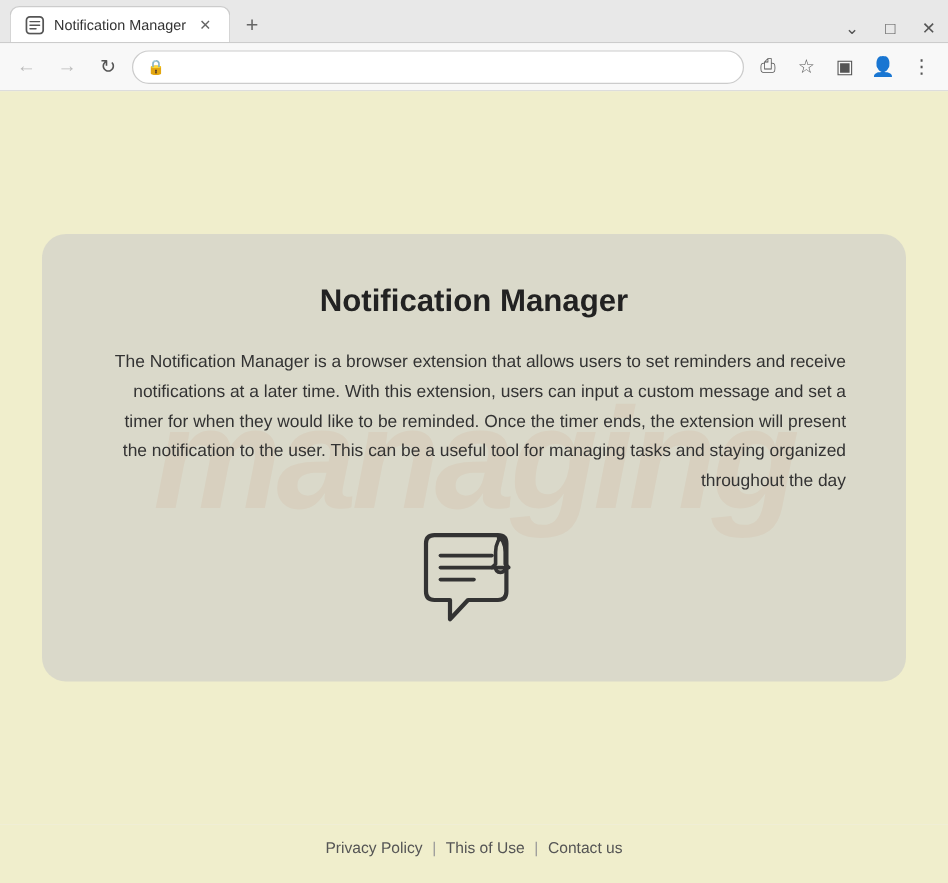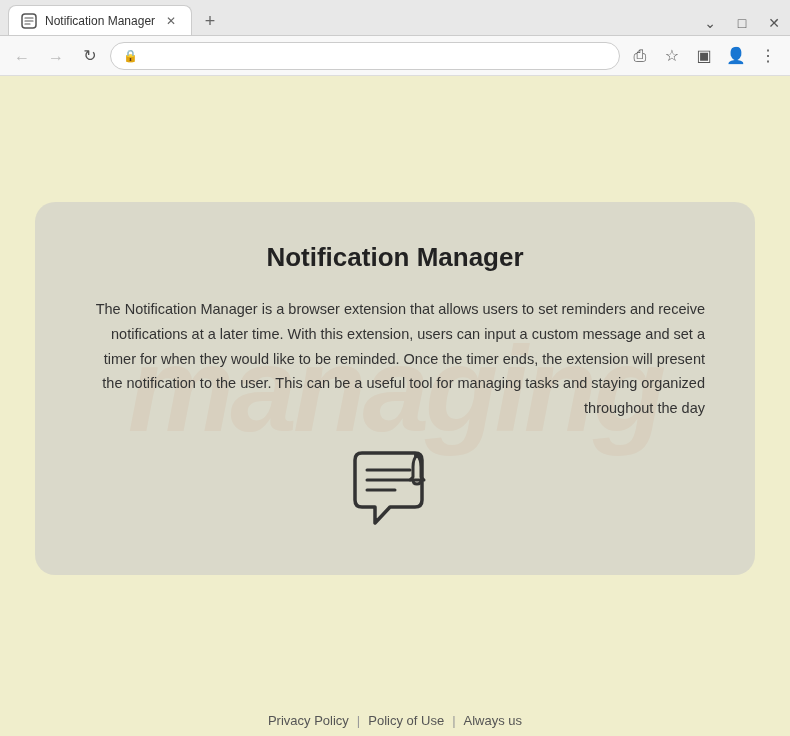--- a/index.html
+++ b/index.html
@@ -238,21 +238,21 @@
     }
 
     .notification-svg {
       width: 100px;
       height: 90px;
     }
 
     
     .page-footer {
       background: #f0eecc;
-      padding: 12px 0 8px;
+      padding: 12px 0 22px;
       display: flex;
       justify-content: center;
       align-items: center;
       gap: 8px;
       font-size: 13px;
       color: #555;
       border-top: none;
     }
 
     .footer-link {
@@ -321,16 +321,16 @@
         <path d="M68 35 Q68 39 72 39 Q76 39 76 35" stroke="#333" stroke-width="3" fill="none"></path>
         <circle cx="72" cy="10" r="2" stroke="#333" stroke-width="2" fill="none"></circle>
       </svg>
     </div>
   </div>
 </div>
 
 <div class="page-footer">
   <a class="footer-link">Privacy Policy</a>
   <span class="footer-sep">|</span>
-  <a class="footer-link">Policy of Use</a>
+  <a class="footer-link">This of Use</a>
   <span class="footer-sep">|</span>
-  <a class="footer-link">Always us</a>
+  <a class="footer-link">Contact us</a>
 </div>
 
 </body></html>

